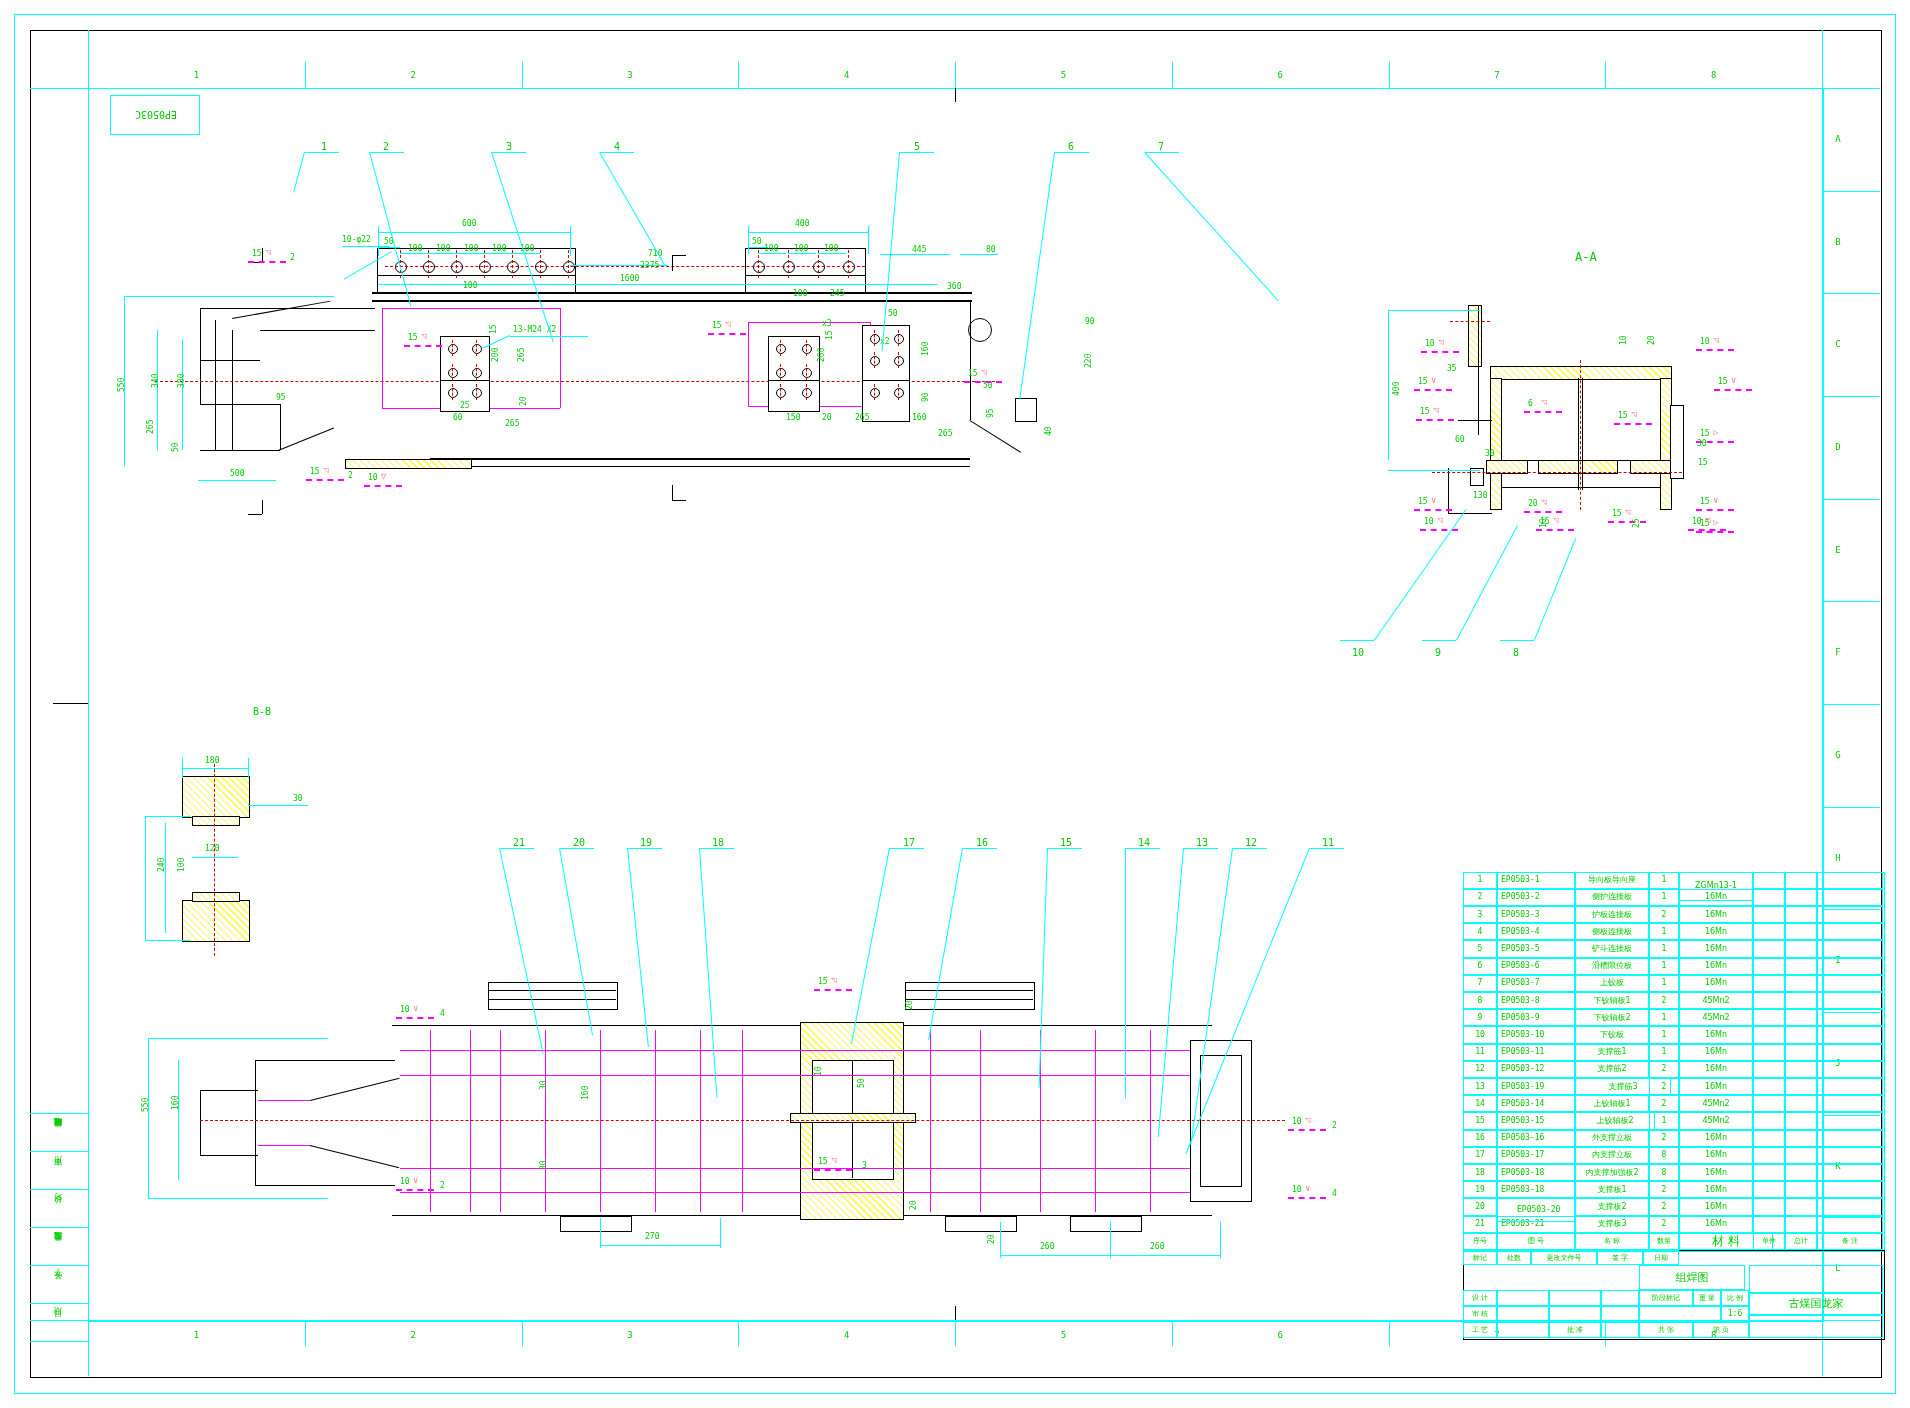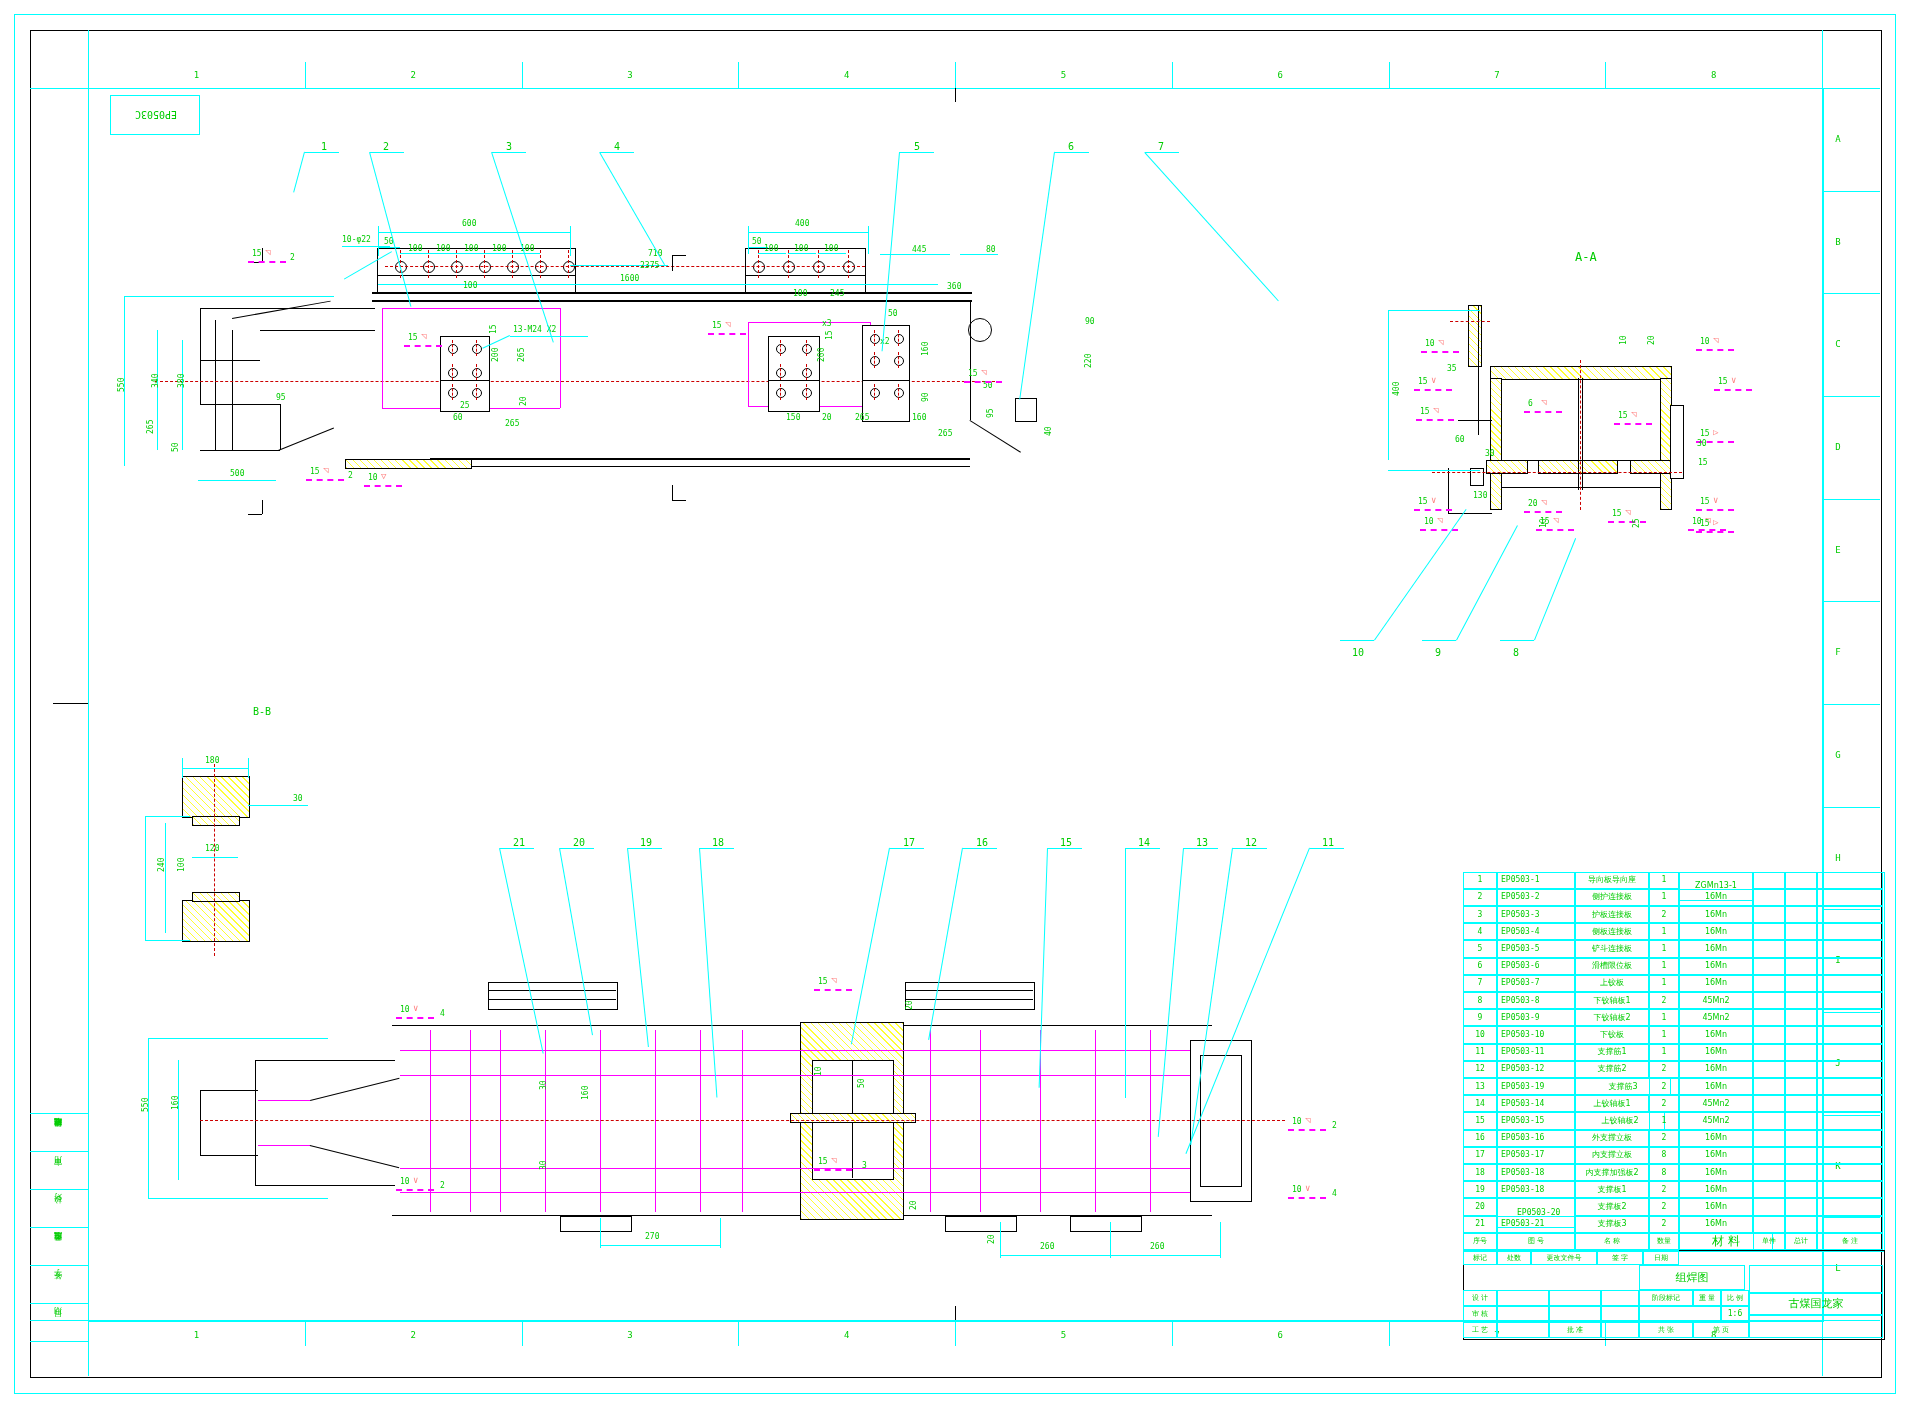--- a/index.html
+++ b/index.html
@@ -757,21 +757,21 @@
       <div class="frame" style="left: 1463px; top: 871.6px; width: 420px; height: 378.4px;"></div>
       <div class="tcell" style="left: 1463px; top: 1215.6px; width: 34px; height: 17.2px;">21</div>
       <div class="tcell l" style="left: 1497px; top: 1215.6px; width: 78px; height: 17.2px;">EP0503-21</div>
       <div class="tcell cn" style="left: 1575px; top: 1215.6px; width: 74px; height: 17.2px;">支撑板3</div>
       <div class="tcell" style="left: 1649px; top: 1215.6px; width: 30px; height: 17.2px;">2</div>
       <div class="tcell cn" style="left: 1679px; top: 1215.6px; width: 74px; height: 17.2px;">16Mn</div>
       <div class="tcell" style="left: 1753px; top: 1215.6px; width: 32px; height: 17.2px;"></div>
       <div class="tcell" style="left: 1785px; top: 1215.6px; width: 32px; height: 17.2px;"></div>
       <div class="tcell" style="left: 1817px; top: 1215.6px; width: 66px; height: 17.2px;"></div>
       <div class="tcell" style="left: 1463px; top: 1198.4px; width: 34px; height: 17.2px;">20</div>
-      <div class="tcell l" style="left: 1497px; top: 1198.4px; width: 78px; height: 30px; padding-left: 19px;">EP0503-20</div>
+      <div class="tcell l" style="left: 1497px; top: 1198.4px; width: 78px; height: 24px; padding-left: 19px;">EP0503-20</div>
       <div class="tcell cn" style="left: 1575px; top: 1198.4px; width: 74px; height: 17.2px;">支撑板2</div>
       <div class="tcell" style="left: 1649px; top: 1198.4px; width: 30px; height: 17.2px;">2</div>
       <div class="tcell cn" style="left: 1679px; top: 1198.4px; width: 74px; height: 17.2px;">16Mn</div>
       <div class="tcell" style="left: 1753px; top: 1198.4px; width: 32px; height: 17.2px;"></div>
       <div class="tcell" style="left: 1785px; top: 1198.4px; width: 32px; height: 17.2px;"></div>
       <div class="tcell" style="left: 1817px; top: 1198.4px; width: 66px; height: 17.2px;"></div>
       <div class="tcell" style="left: 1463px; top: 1181.2px; width: 34px; height: 17.2px;">19</div>
       <div class="tcell l" style="left: 1497px; top: 1181.2px; width: 78px; height: 17.2px;">EP0503-18</div>
       <div class="tcell cn" style="left: 1575px; top: 1181.2px; width: 74px; height: 17.2px;">支撑板1</div>
       <div class="tcell" style="left: 1649px; top: 1181.2px; width: 30px; height: 17.2px;">2</div>
@@ -798,21 +798,21 @@
       <div class="tcell" style="left: 1463px; top: 1129.6px; width: 34px; height: 17.2px;">16</div>
       <div class="tcell l" style="left: 1497px; top: 1129.6px; width: 78px; height: 17.2px;">EP0503-16</div>
       <div class="tcell cn" style="left: 1575px; top: 1129.6px; width: 74px; height: 17.2px;">外支撑立板</div>
       <div class="tcell" style="left: 1649px; top: 1129.6px; width: 30px; height: 17.2px;">2</div>
       <div class="tcell cn" style="left: 1679px; top: 1129.6px; width: 74px; height: 17.2px;">16Mn</div>
       <div class="tcell" style="left: 1753px; top: 1129.6px; width: 32px; height: 17.2px;"></div>
       <div class="tcell" style="left: 1785px; top: 1129.6px; width: 32px; height: 17.2px;"></div>
       <div class="tcell" style="left: 1817px; top: 1129.6px; width: 66px; height: 17.2px;"></div>
       <div class="tcell" style="left: 1463px; top: 1112.4px; width: 34px; height: 17.2px;">15</div>
       <div class="tcell l" style="left: 1497px; top: 1112.4px; width: 78px; height: 17.2px;">EP0503-15</div>
-      <div class="tcell cn" style="left: 1575px; top: 1112.4px; width: 90px; height: 17.2px;">上铰轴板2</div>
+      <div class="tcell cn" style="left: 1575px; top: 1112.4px; width: 80px; height: 17.2px;">上铰轴板2</div>
       <div class="tcell" style="left: 1649px; top: 1112.4px; width: 30px; height: 17.2px;">1</div>
       <div class="tcell cn" style="left: 1679px; top: 1112.4px; width: 74px; height: 17.2px;">45Mn2</div>
       <div class="tcell" style="left: 1753px; top: 1112.4px; width: 32px; height: 17.2px;"></div>
       <div class="tcell" style="left: 1785px; top: 1112.4px; width: 32px; height: 17.2px;"></div>
       <div class="tcell" style="left: 1817px; top: 1112.4px; width: 66px; height: 17.2px;"></div>
       <div class="tcell" style="left: 1463px; top: 1095.2px; width: 34px; height: 17.2px;">14</div>
       <div class="tcell l" style="left: 1497px; top: 1095.2px; width: 78px; height: 17.2px;">EP0503-14</div>
       <div class="tcell cn" style="left: 1575px; top: 1095.2px; width: 74px; height: 17.2px;">上铰轴板1</div>
       <div class="tcell" style="left: 1649px; top: 1095.2px; width: 30px; height: 17.2px;">2</div>
       <div class="tcell cn" style="left: 1679px; top: 1095.2px; width: 74px; height: 17.2px;">45Mn2</div>

